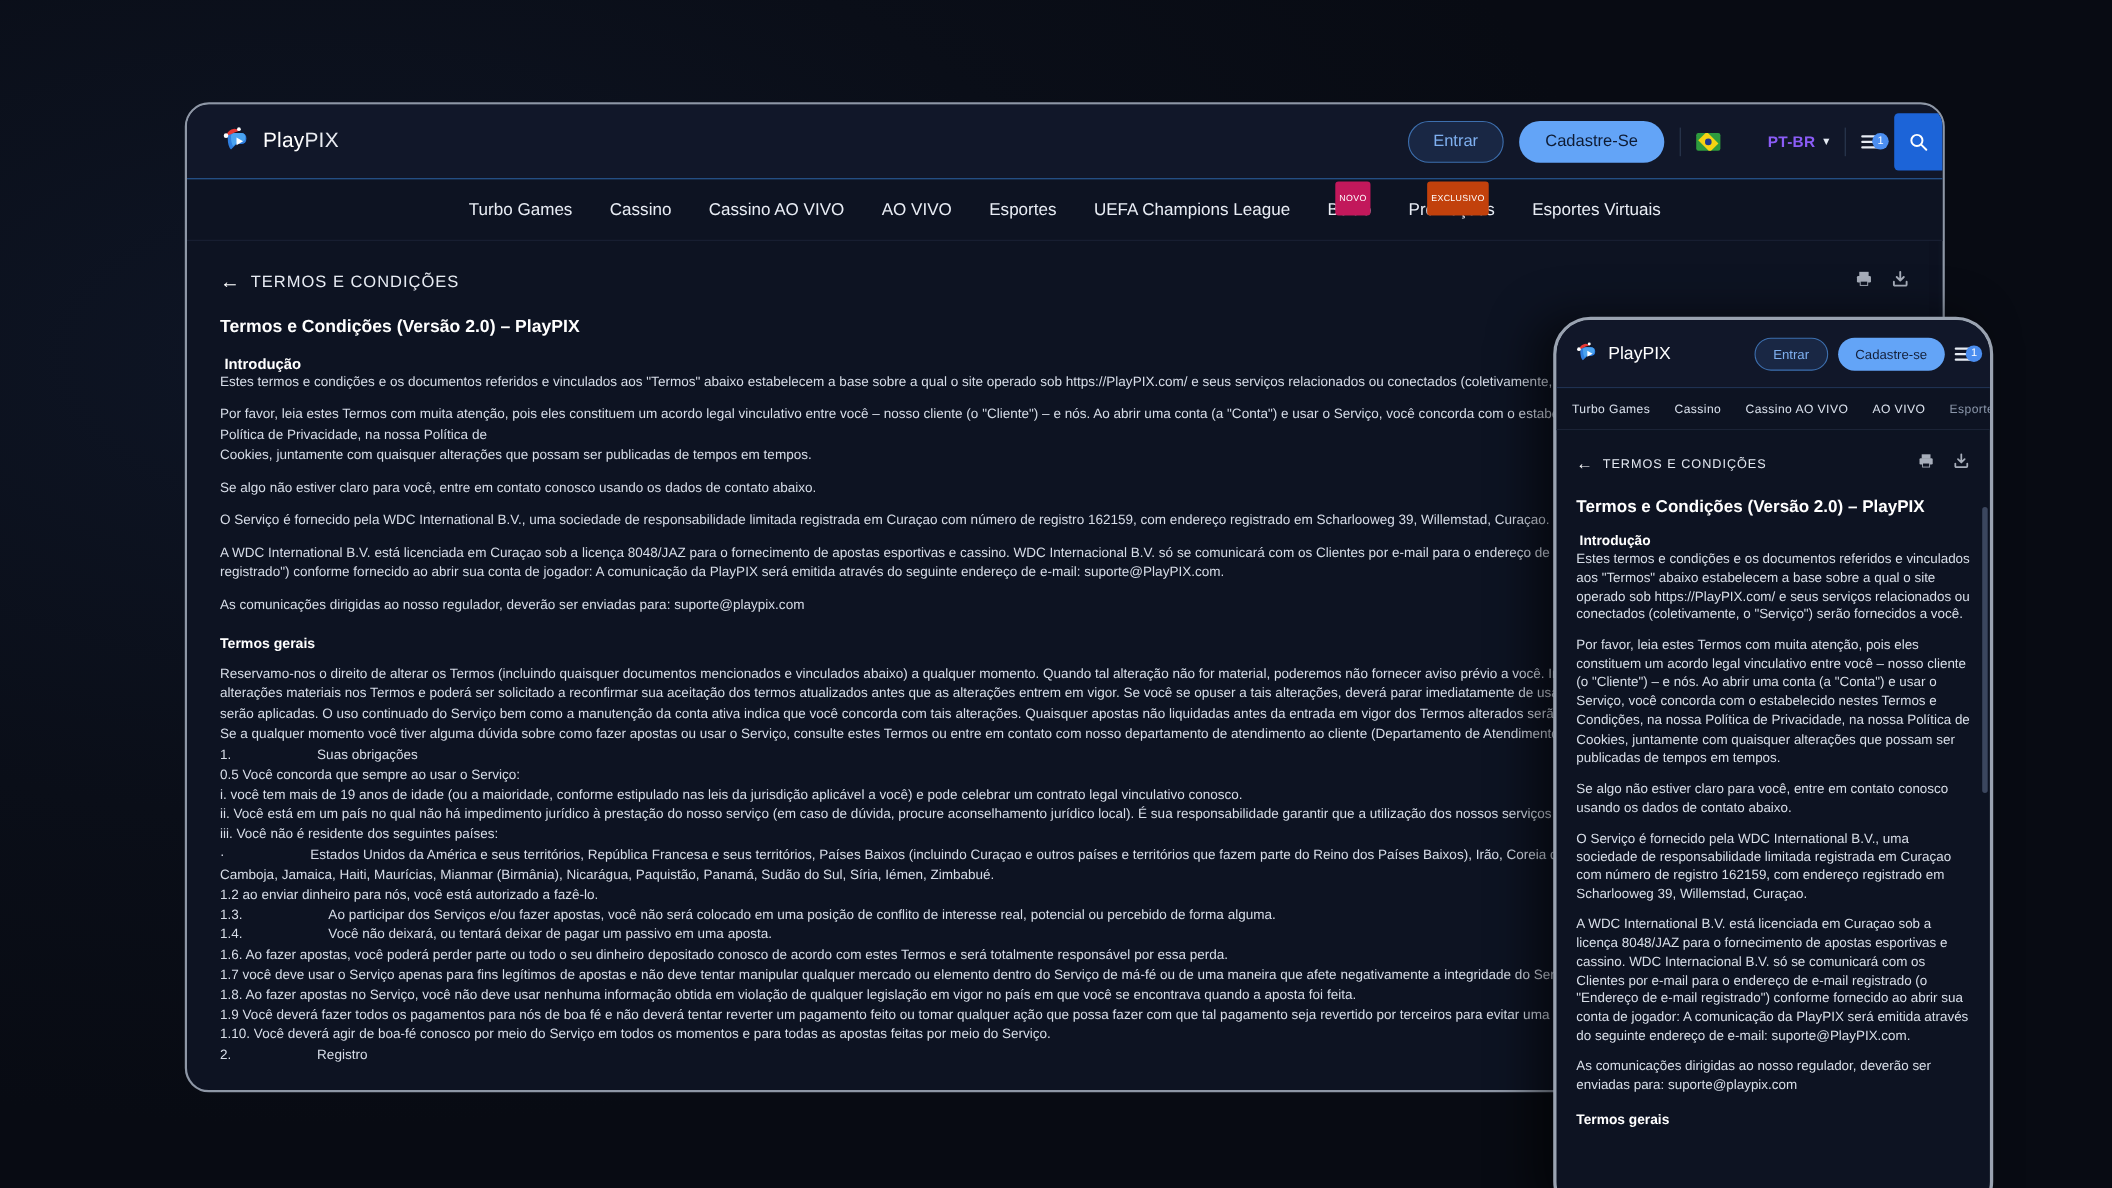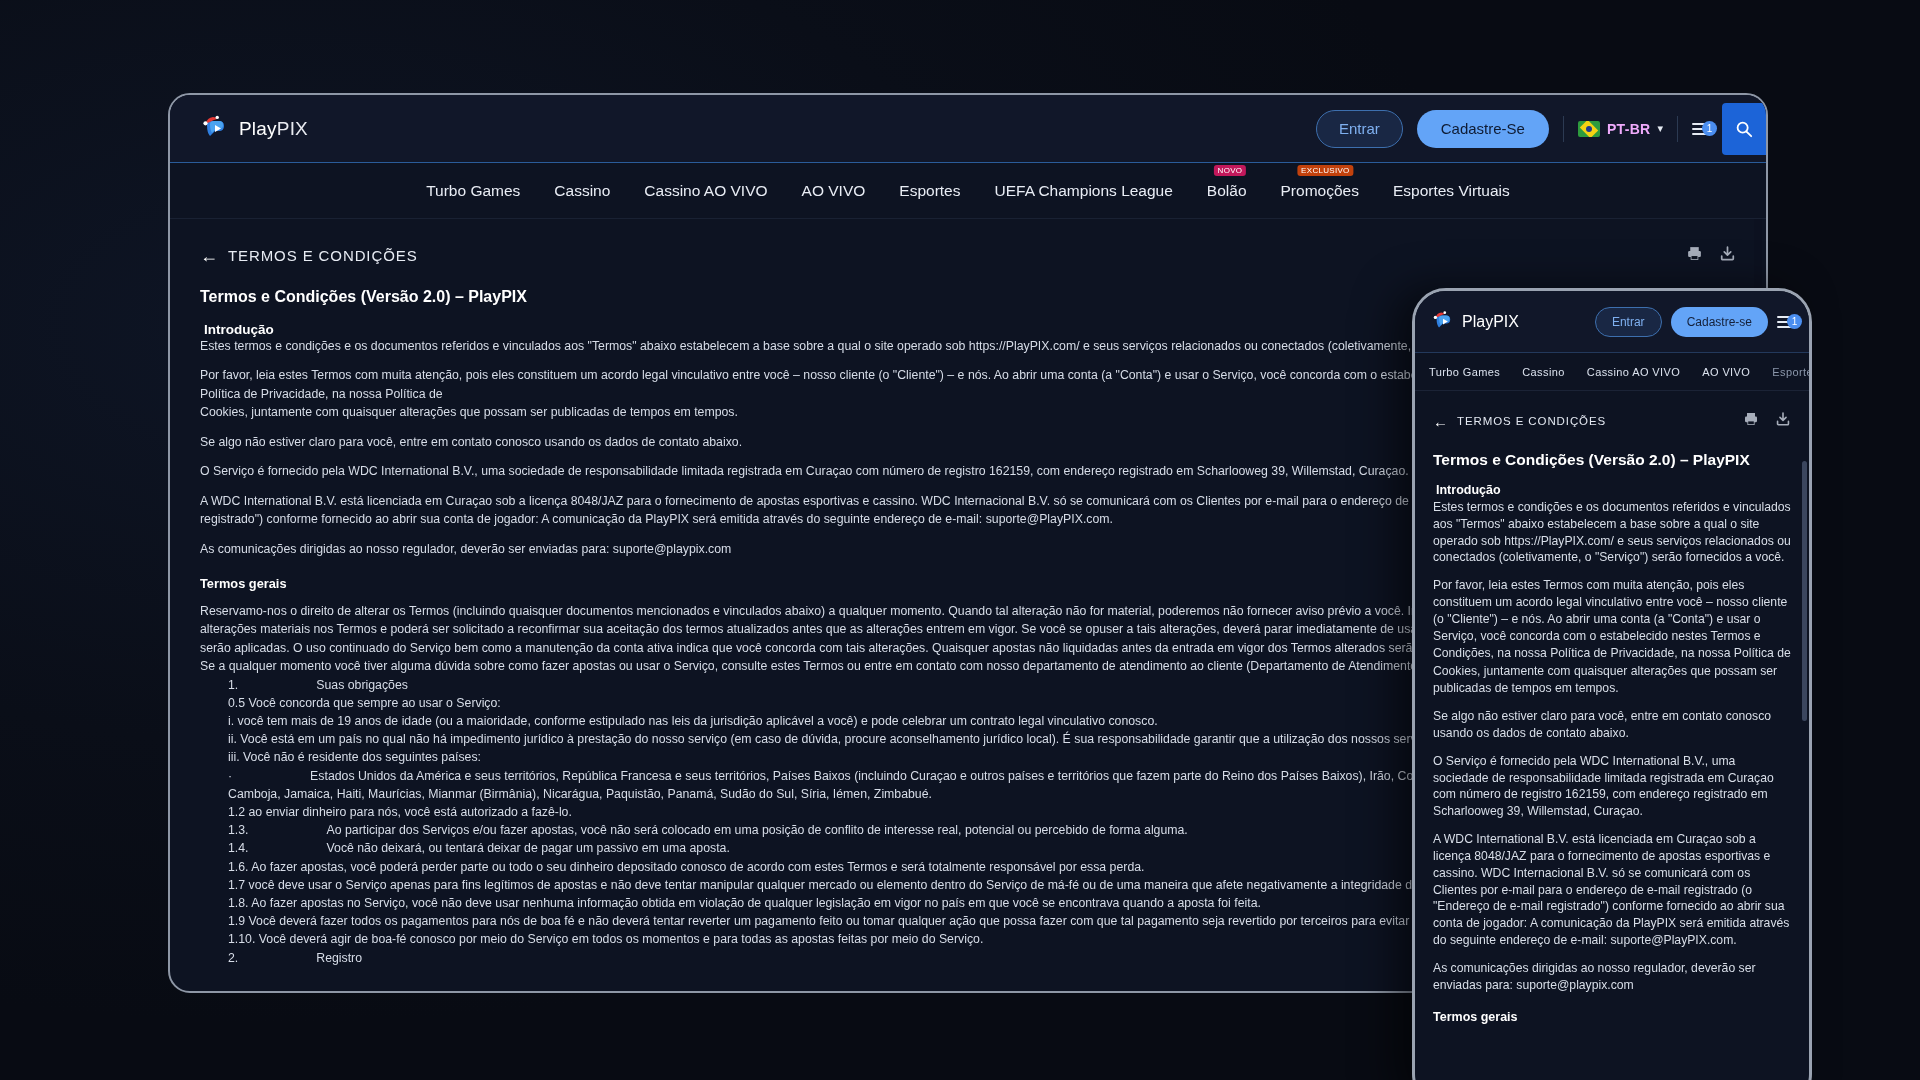--- a/index.html
+++ b/index.html
@@ -67,21 +67,21 @@
   .flag::before {
     content:''; position:absolute; left:50%; top:50%;
     width:15px; height:11px; background:#f5d313;
     transform: translate(-50%,-50%) rotate(45deg);
   }
   .flag::after {
     content:''; position:absolute; left:50%; top:50%;
     width:6px; height:6px; border-radius:50%; background:#1d3a8f;
     transform: translate(-50%,-50%);
   }
-  .lang-label { font-size: 14px; color: #f0abfc; font-weight: 600; letter-spacing:.3px;}
+  .lang-label { font-size: 14px; color: #8b5cf6; font-weight: 600; letter-spacing:.3px;margin-left:36px;}
   .caret { color:#e6ebf3; font-size: 11px; }
   .menu-badge { position: relative; display:flex; align-items:center; cursor:pointer;}
   .menu-lines { display:flex; flex-direction:column; gap:3px; }
   .menu-lines i { display:block; height:2px; background:#e6ebf3; border-radius:2px;}
   .menu-lines i:nth-child(1){ width:16px;}
   .menu-lines i:nth-child(2){ width:12px;}
   .menu-lines i:nth-child(3){ width:16px;}
   .badge-count {
     position:absolute; right:-9px; top:-2px;
     min-width:15px; height:15px; border-radius:50%;
@@ -101,21 +101,21 @@
     height: 56px; display:flex; align-items:center; justify-content:center;
     gap: 30px; background:#0d1322;
     border-bottom: 1px solid #192133;
   }
   .nav-item {
     position: relative; color:#e9edf5; font-size:15.5px;
     cursor:pointer; white-space:nowrap; padding: 4px 2px;
   }
   .nav-badge {
     position:absolute; top:-13px; left:50%; transform:translateX(-40%);
-    font-size:8px; padding:1px 4px; border-radius:3px;
+    font-size:8px; padding:11px 4px; border-radius:3px;
     color:#fff; letter-spacing:.3px; white-space:nowrap;
   }
   .nav-badge.novo { background:#c2185b; }
   .nav-badge.exclusivo { background:#c2410c; }
 
   
   #desktop-content {
     padding: 26px 30px 0 30px;
     position: relative;
     height: calc(100% - 125px);
@@ -131,21 +131,21 @@
   .doc-title {
     margin-top: 22px; color:#fff; font-size:16px; font-weight:bold;
   }
   .sec-head { margin-top: 16px; color:#fff; font-size:13.5px; font-weight:bold; padding-left:4px;}
   .para {
     color:#d7dde8; font-size:12.3px; line-height:1.5;
     margin-top: 11px; white-space:nowrap;
   }
   .para.tight { margin-top:0; }
   .bold-head { color:#fff; font-weight:bold; margin-top:18px; font-size:12.8px;}
-  .list-line { color:#d7dde8; font-size:12.3px; line-height:1.48; white-space:nowrap;margin-left:28px; }
+  .list-line { color:#d7dde8; font-size:12.3px; line-height:1.48; white-space:nowrap; }
   .list-line .num { display:inline-block; }
   .indent { display:inline-block; width:78px; }
 
   #desk-scrollbar {
     position:absolute; right:4px; top:0; width:8px; height:100%;
     background:#0c1120;
   }
   #desk-scrollthumb {
     position:absolute; right:4px; top:150px; width:8px; height:300px;
     background:#39445c; border-radius:4px;

